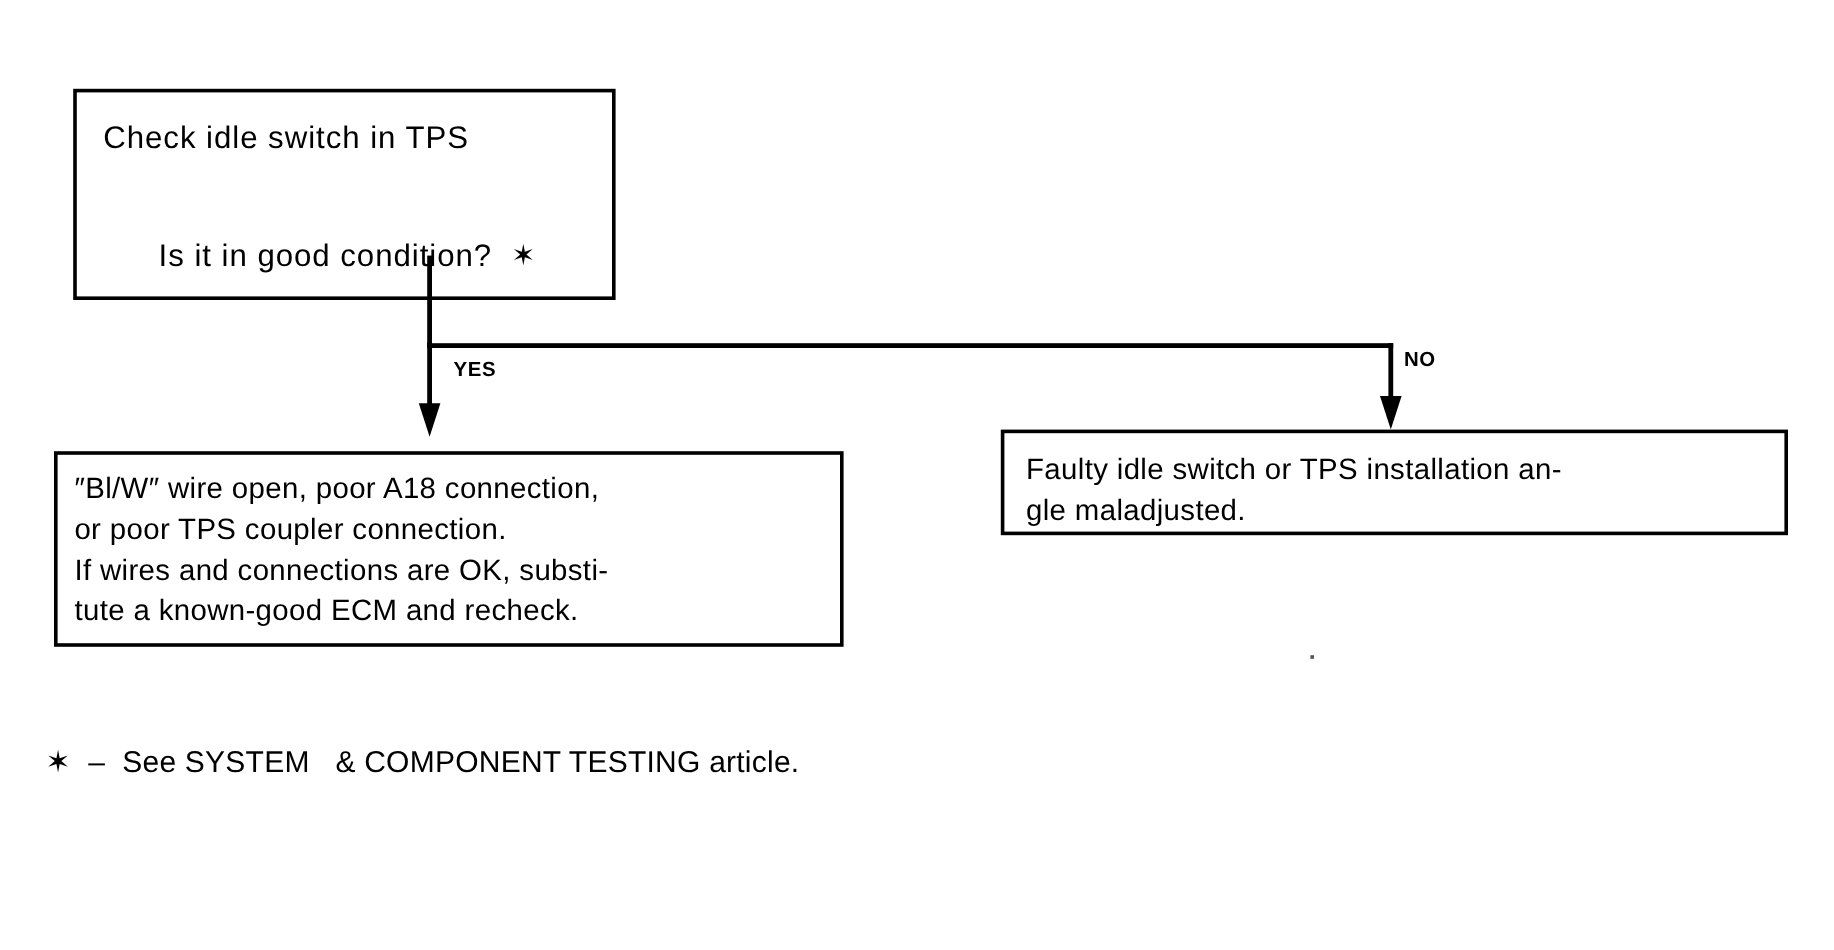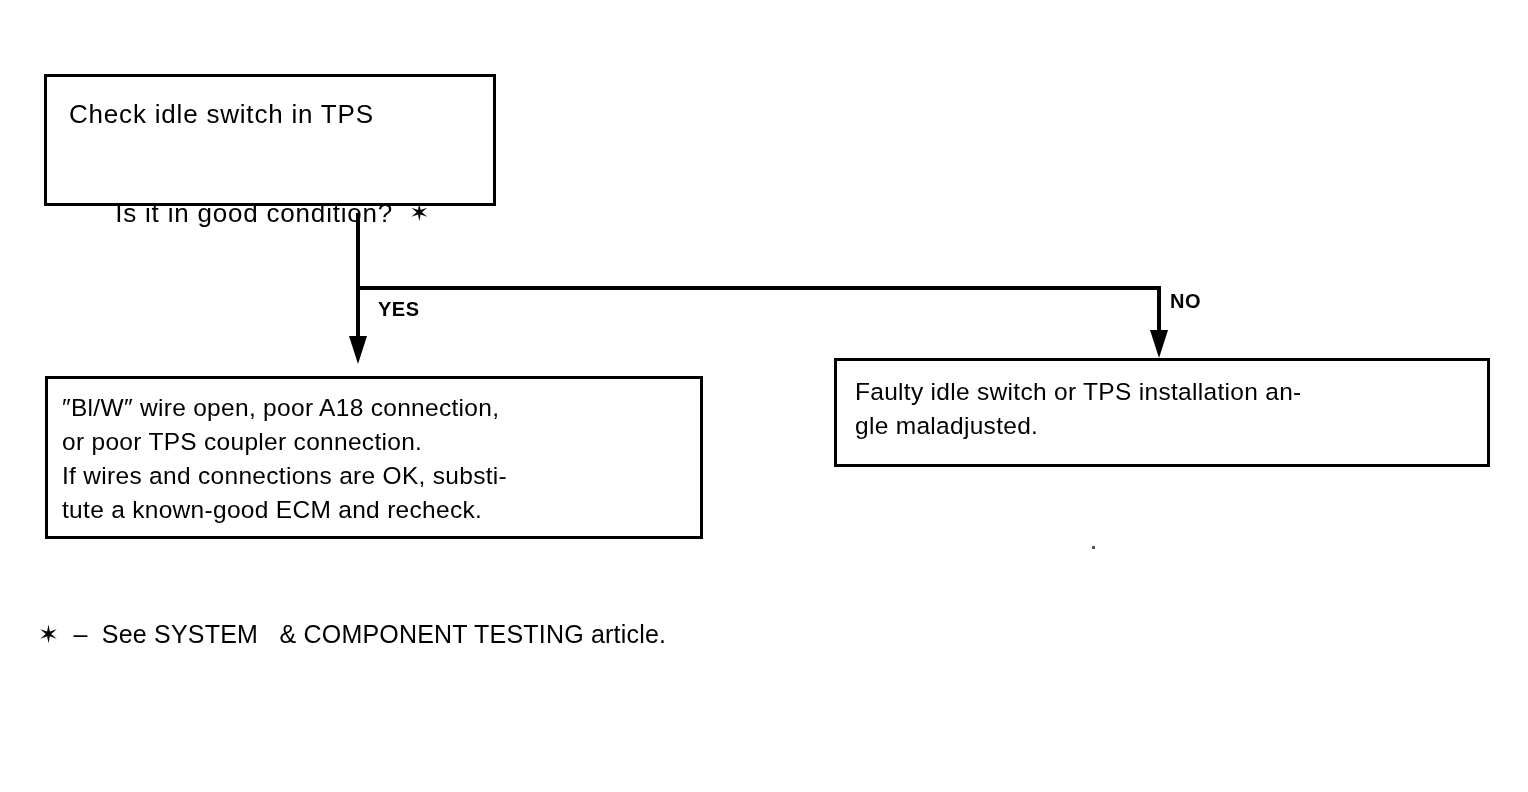--- a/index.html
+++ b/index.html
@@ -27,21 +27,21 @@
   }
   .box-text {
     position: absolute;
     white-space: pre;
     color: #000000;
     font-family: "Liberation Sans", sans-serif;
     font-weight: 400;
   }
 
   
-  #decision-box { left: 44px; top: 74px; width: 452px; height: 132px; }
+  #decision-box { left: 61px; top: 74px; width: 452px; height: 176px; }
   #decision-line-1 {
     left: 22px; top: 22px;
     font-size: 26px; letter-spacing: 0.8px;
   }
   #decision-line-2 {
     left: 20px; top: 90px;
     font-size: 26px; letter-spacing: 0.8px;
   }
   .star-glyph {
     font-size: 24px;
@@ -52,21 +52,21 @@
   
   #yes-box { left: 45px; top: 364px; width: 658px; height: 163px; margin-top: 12px; }
   #yes-box-text {
     left: 14px; top: 12px;
     font-size: 24.5px;
     line-height: 34px;
     letter-spacing: 0.3px;
   }
 
   
-  #no-box { left: 834px; top: 358px; width: 656px; height: 109px; }
+  #no-box { left: 834px; top: 358px; width: 656px; height: 88px; }
   #no-box-text {
     left: 18px; top: 14px;
     font-size: 24.5px;
     line-height: 34px;
     letter-spacing: 0.3px;
   }
 
   
   .conn-v {
     position: absolute;
@@ -116,21 +116,21 @@
     font-weight: 700;
     font-size: 33px;
     letter-spacing: 0.5px;
   }
 
   
   .branch-label {
     position: absolute;
     font-family: "Liberation Sans", sans-serif;
     font-weight: 700;
-    font-size: 20px;
+    font-size: 17px;
     letter-spacing: 0.5px;
     text-align: right;
   }
   #yes-label { left: 378px; top: 298px; }
   #no-label  { left: 1170px; top: 290px; }
 
   
   #scan-speck {
     position: absolute;
     left: 1092px; top: 546px;

